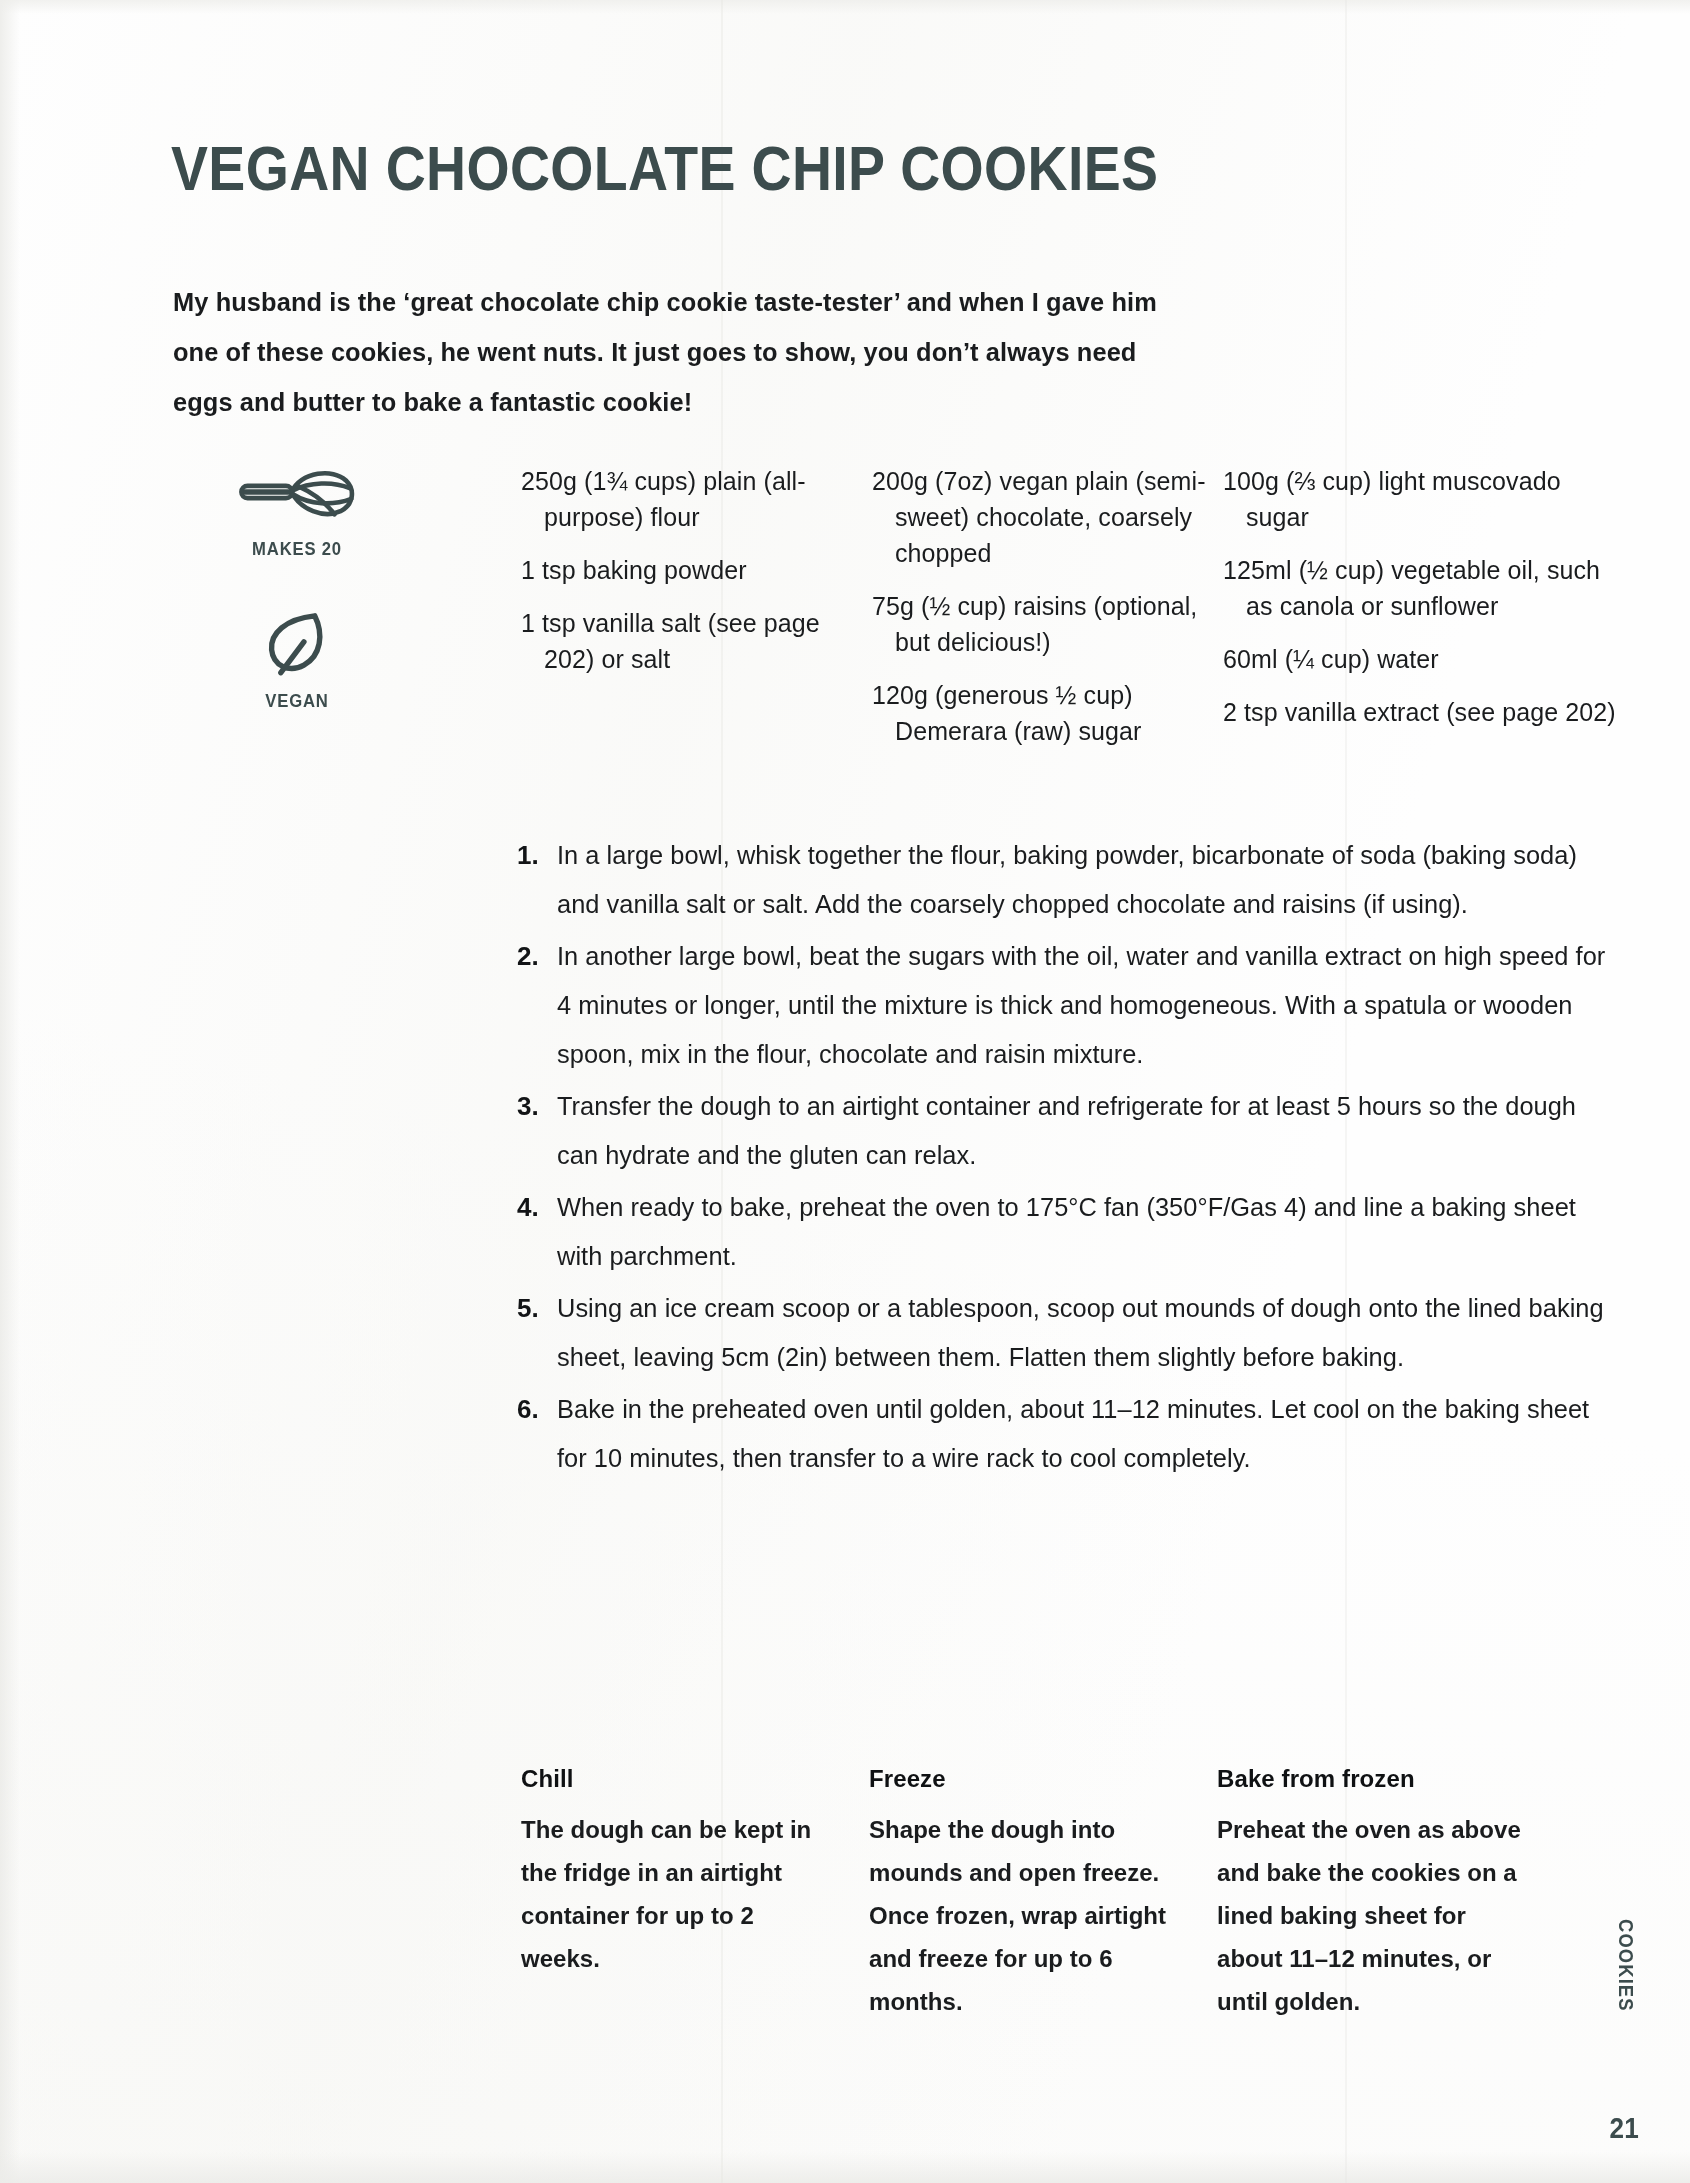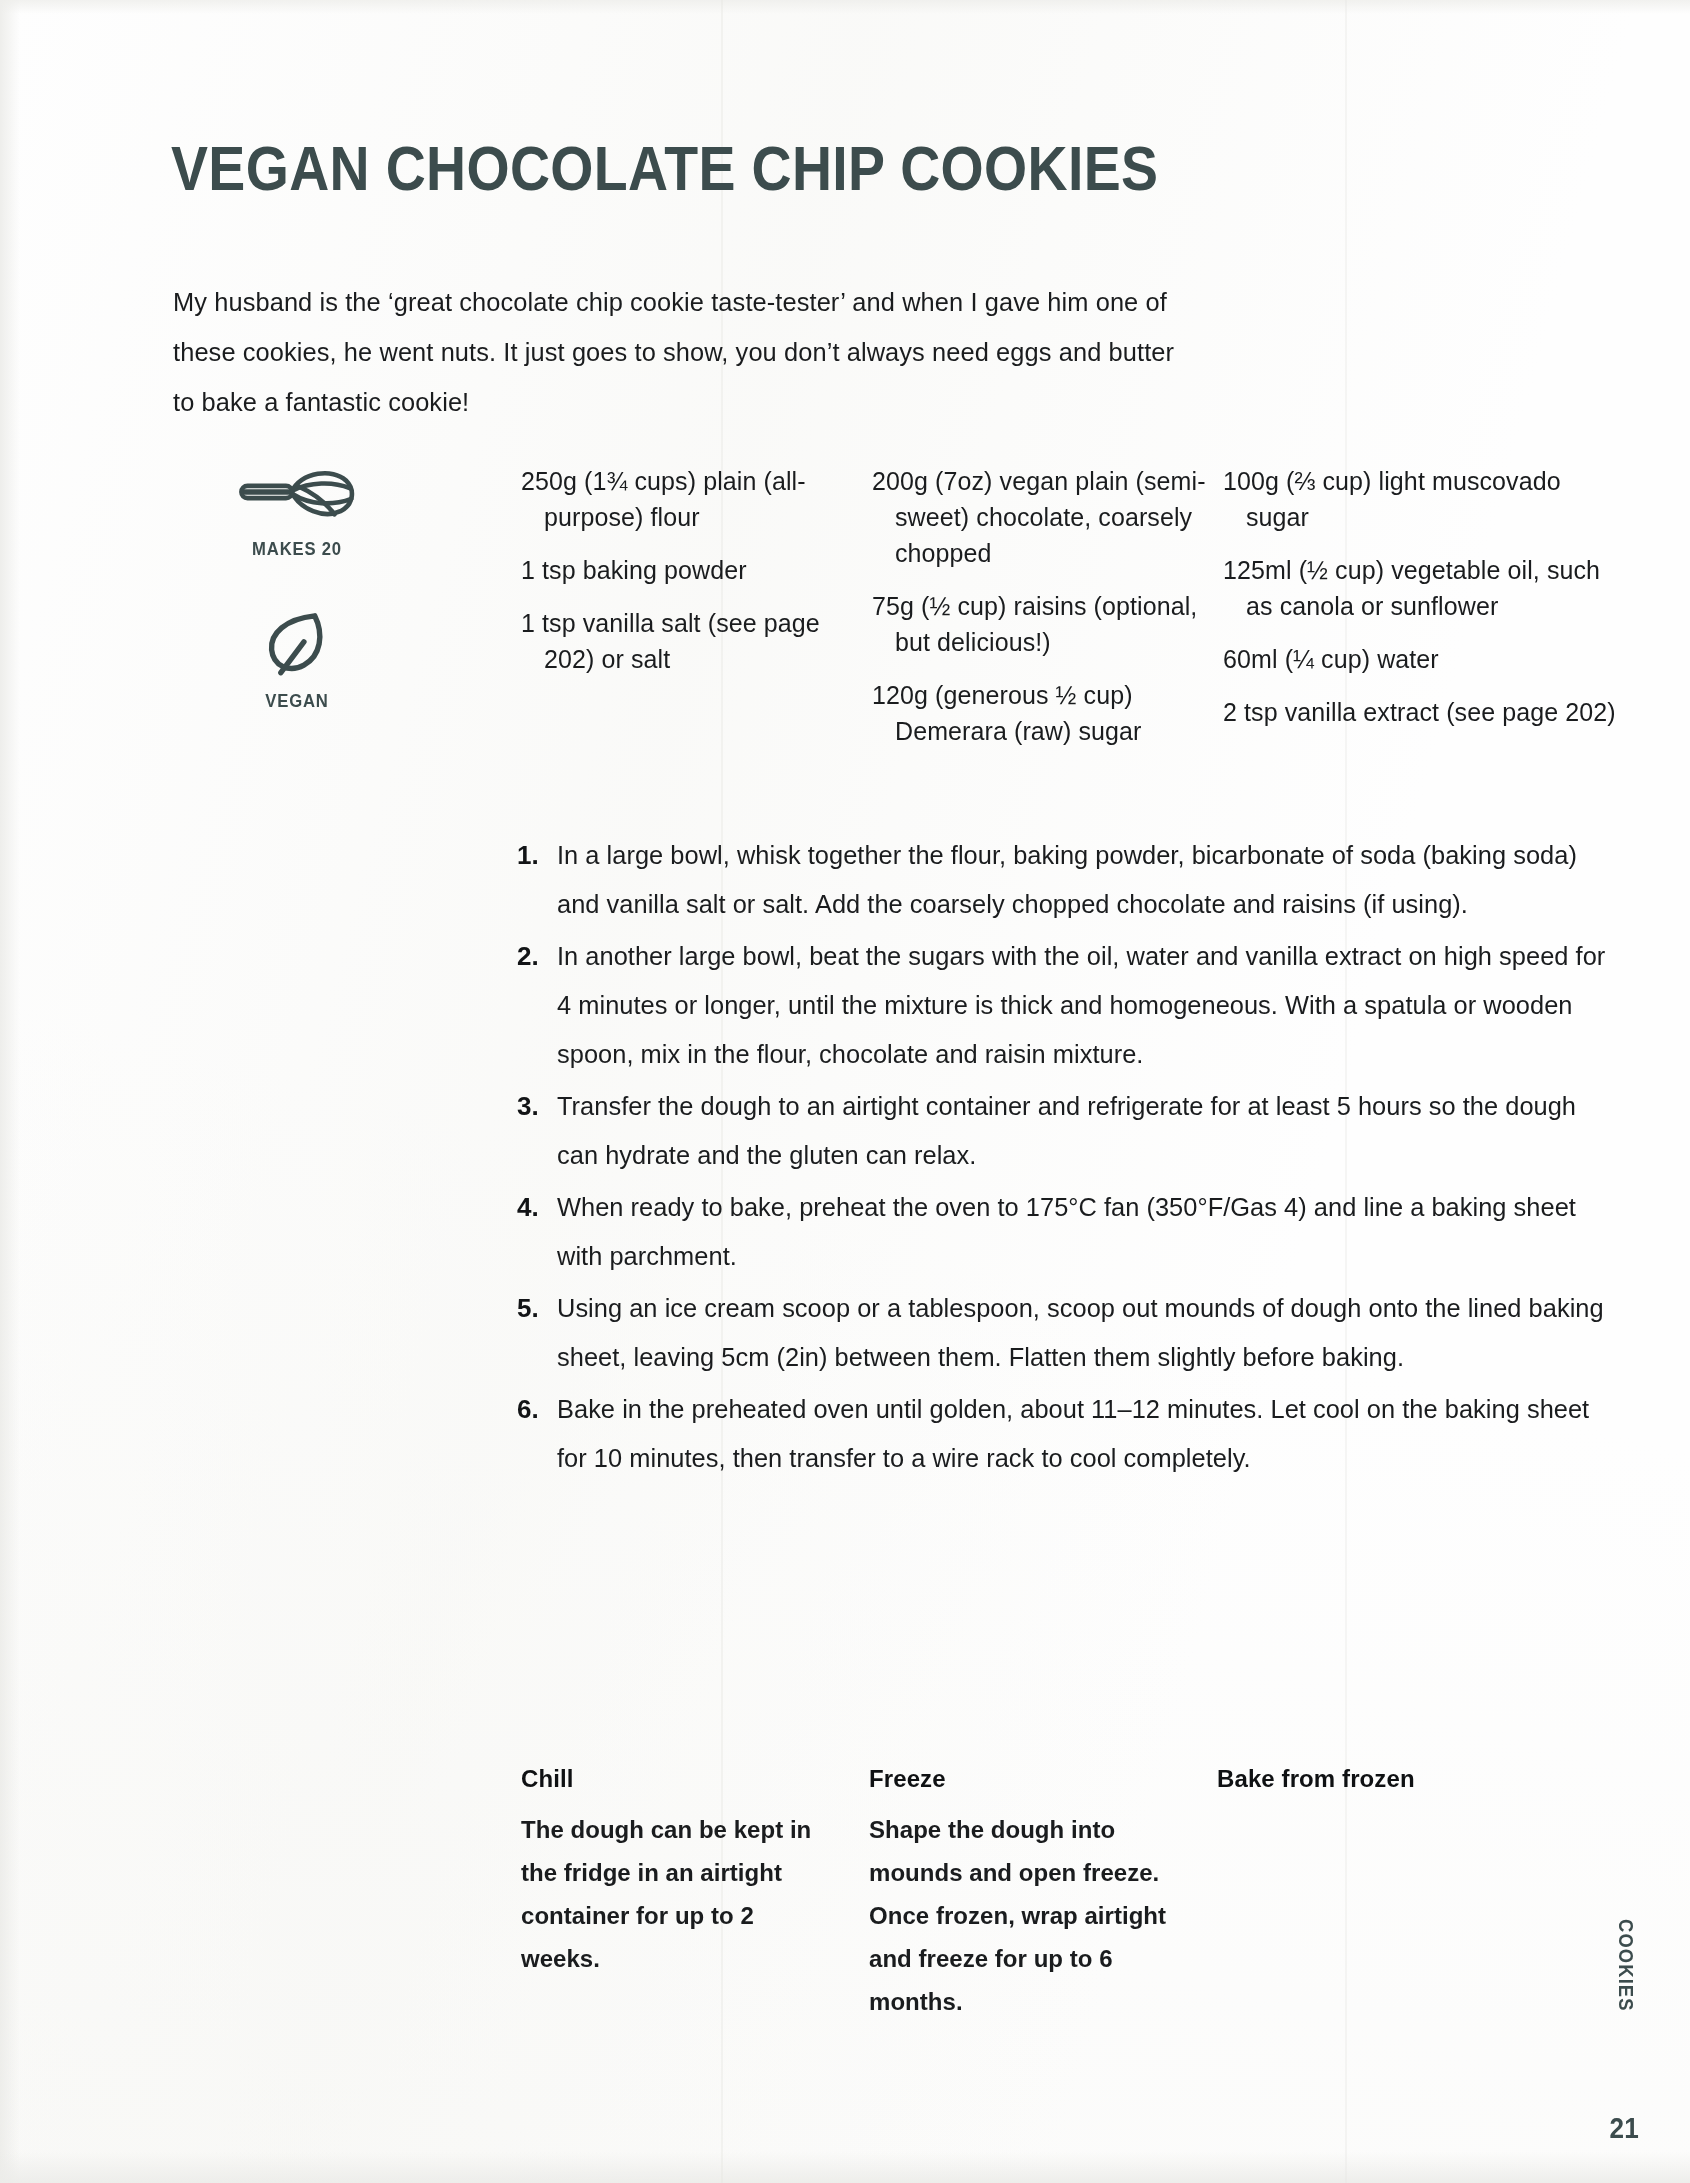--- a/index.html
+++ b/index.html
@@ -70,21 +70,21 @@
 
   
   .intro {
     position: absolute;
     left: 173px;
     top: 252px;
     width: 1018px;
     font-size: 25.4px;
     line-height: 50px;
     color: #1a1c1e;
-    font-weight: 400;
+    font-weight: 700;
     letter-spacing: 0.1px;
   }
 
   
   .badges {
     position: absolute;
     left: 193px;
     top: 456px;
     width: 208px;
     text-align: center;
@@ -310,20 +310,21 @@
     <div class="note-col">
       <div class="note-title">Chill</div>
       <div class="note-body">The dough can be kept in the fridge in an airtight container for up to 2 weeks.</div>
     </div>
     <div class="note-col">
       <div class="note-title">Freeze</div>
       <div class="note-body">Shape the dough into mounds and open freeze. Once frozen, wrap airtight and freeze for up to 6 months.</div>
     </div>
     <div class="note-col">
       <div class="note-title">Bake from frozen</div>
+      <div class="note-body">Preheat the oven as above and bake the cookies on a lined baking sheet for about 11–12 minutes, or until golden.</div>
     </div>
   </div>
 
   <div class="chapter-tab">COOKIES</div>
 
   <div class="page-number">21</div>
 
 </div>
 
 

